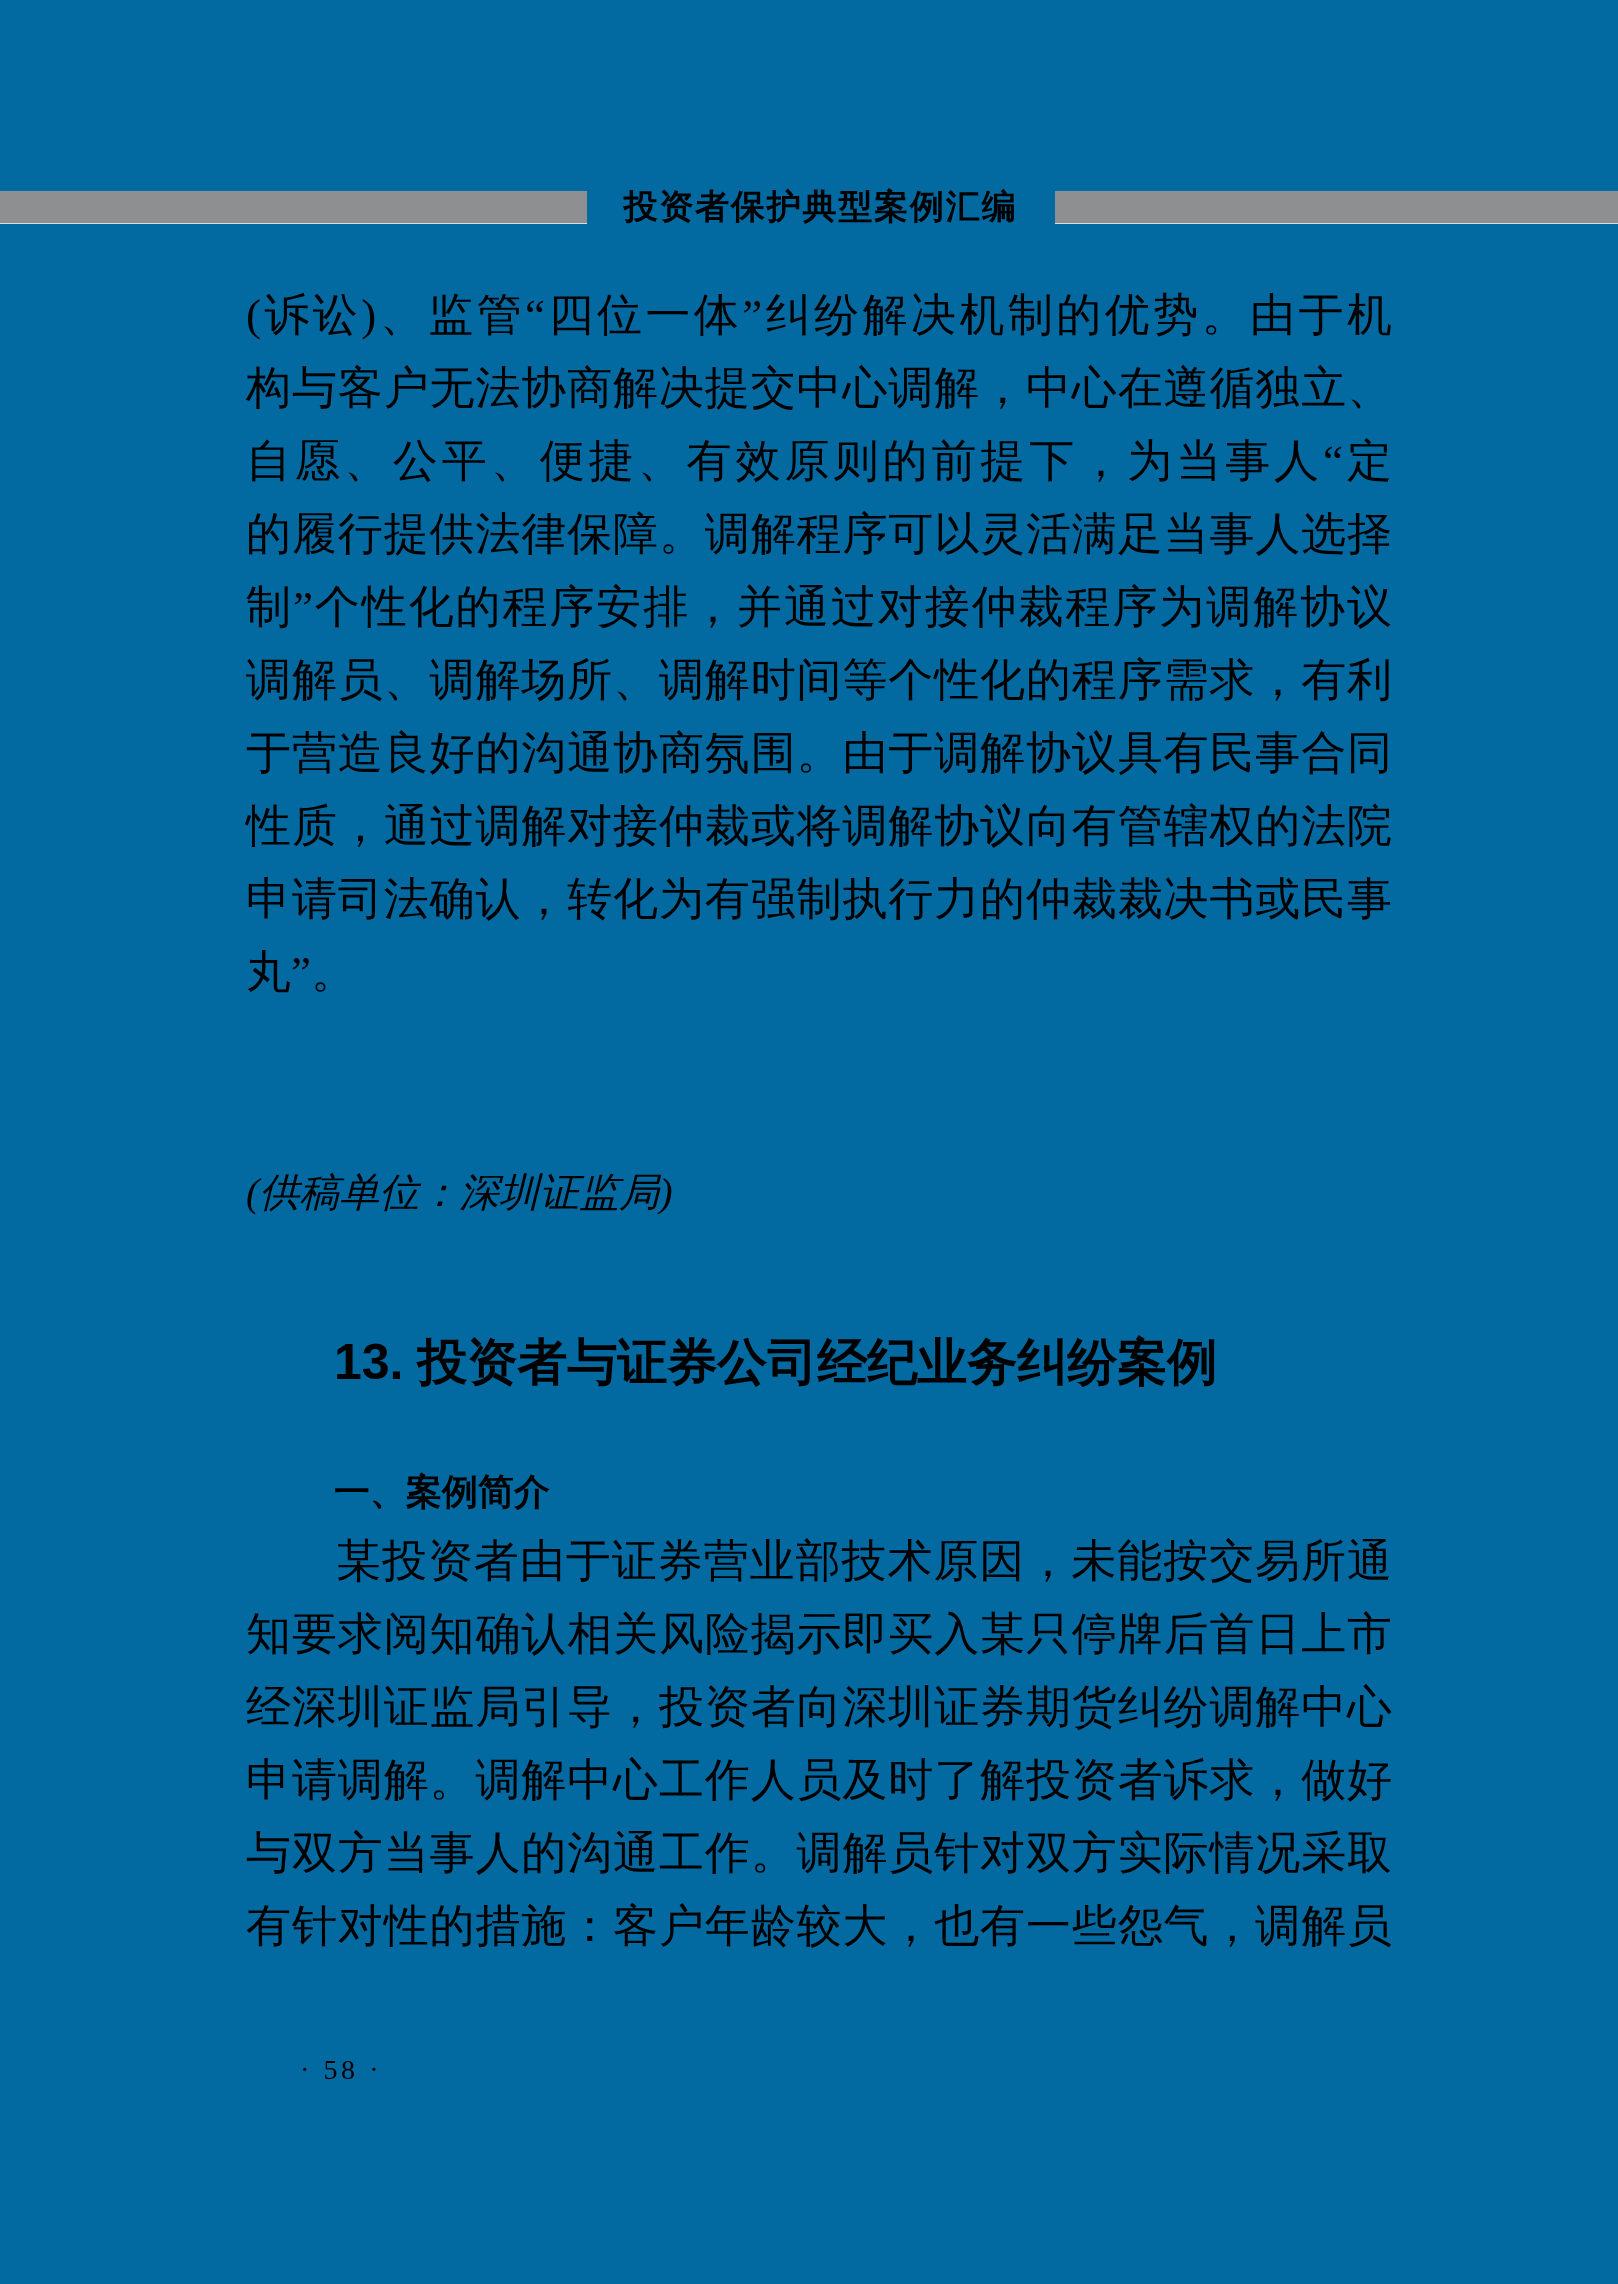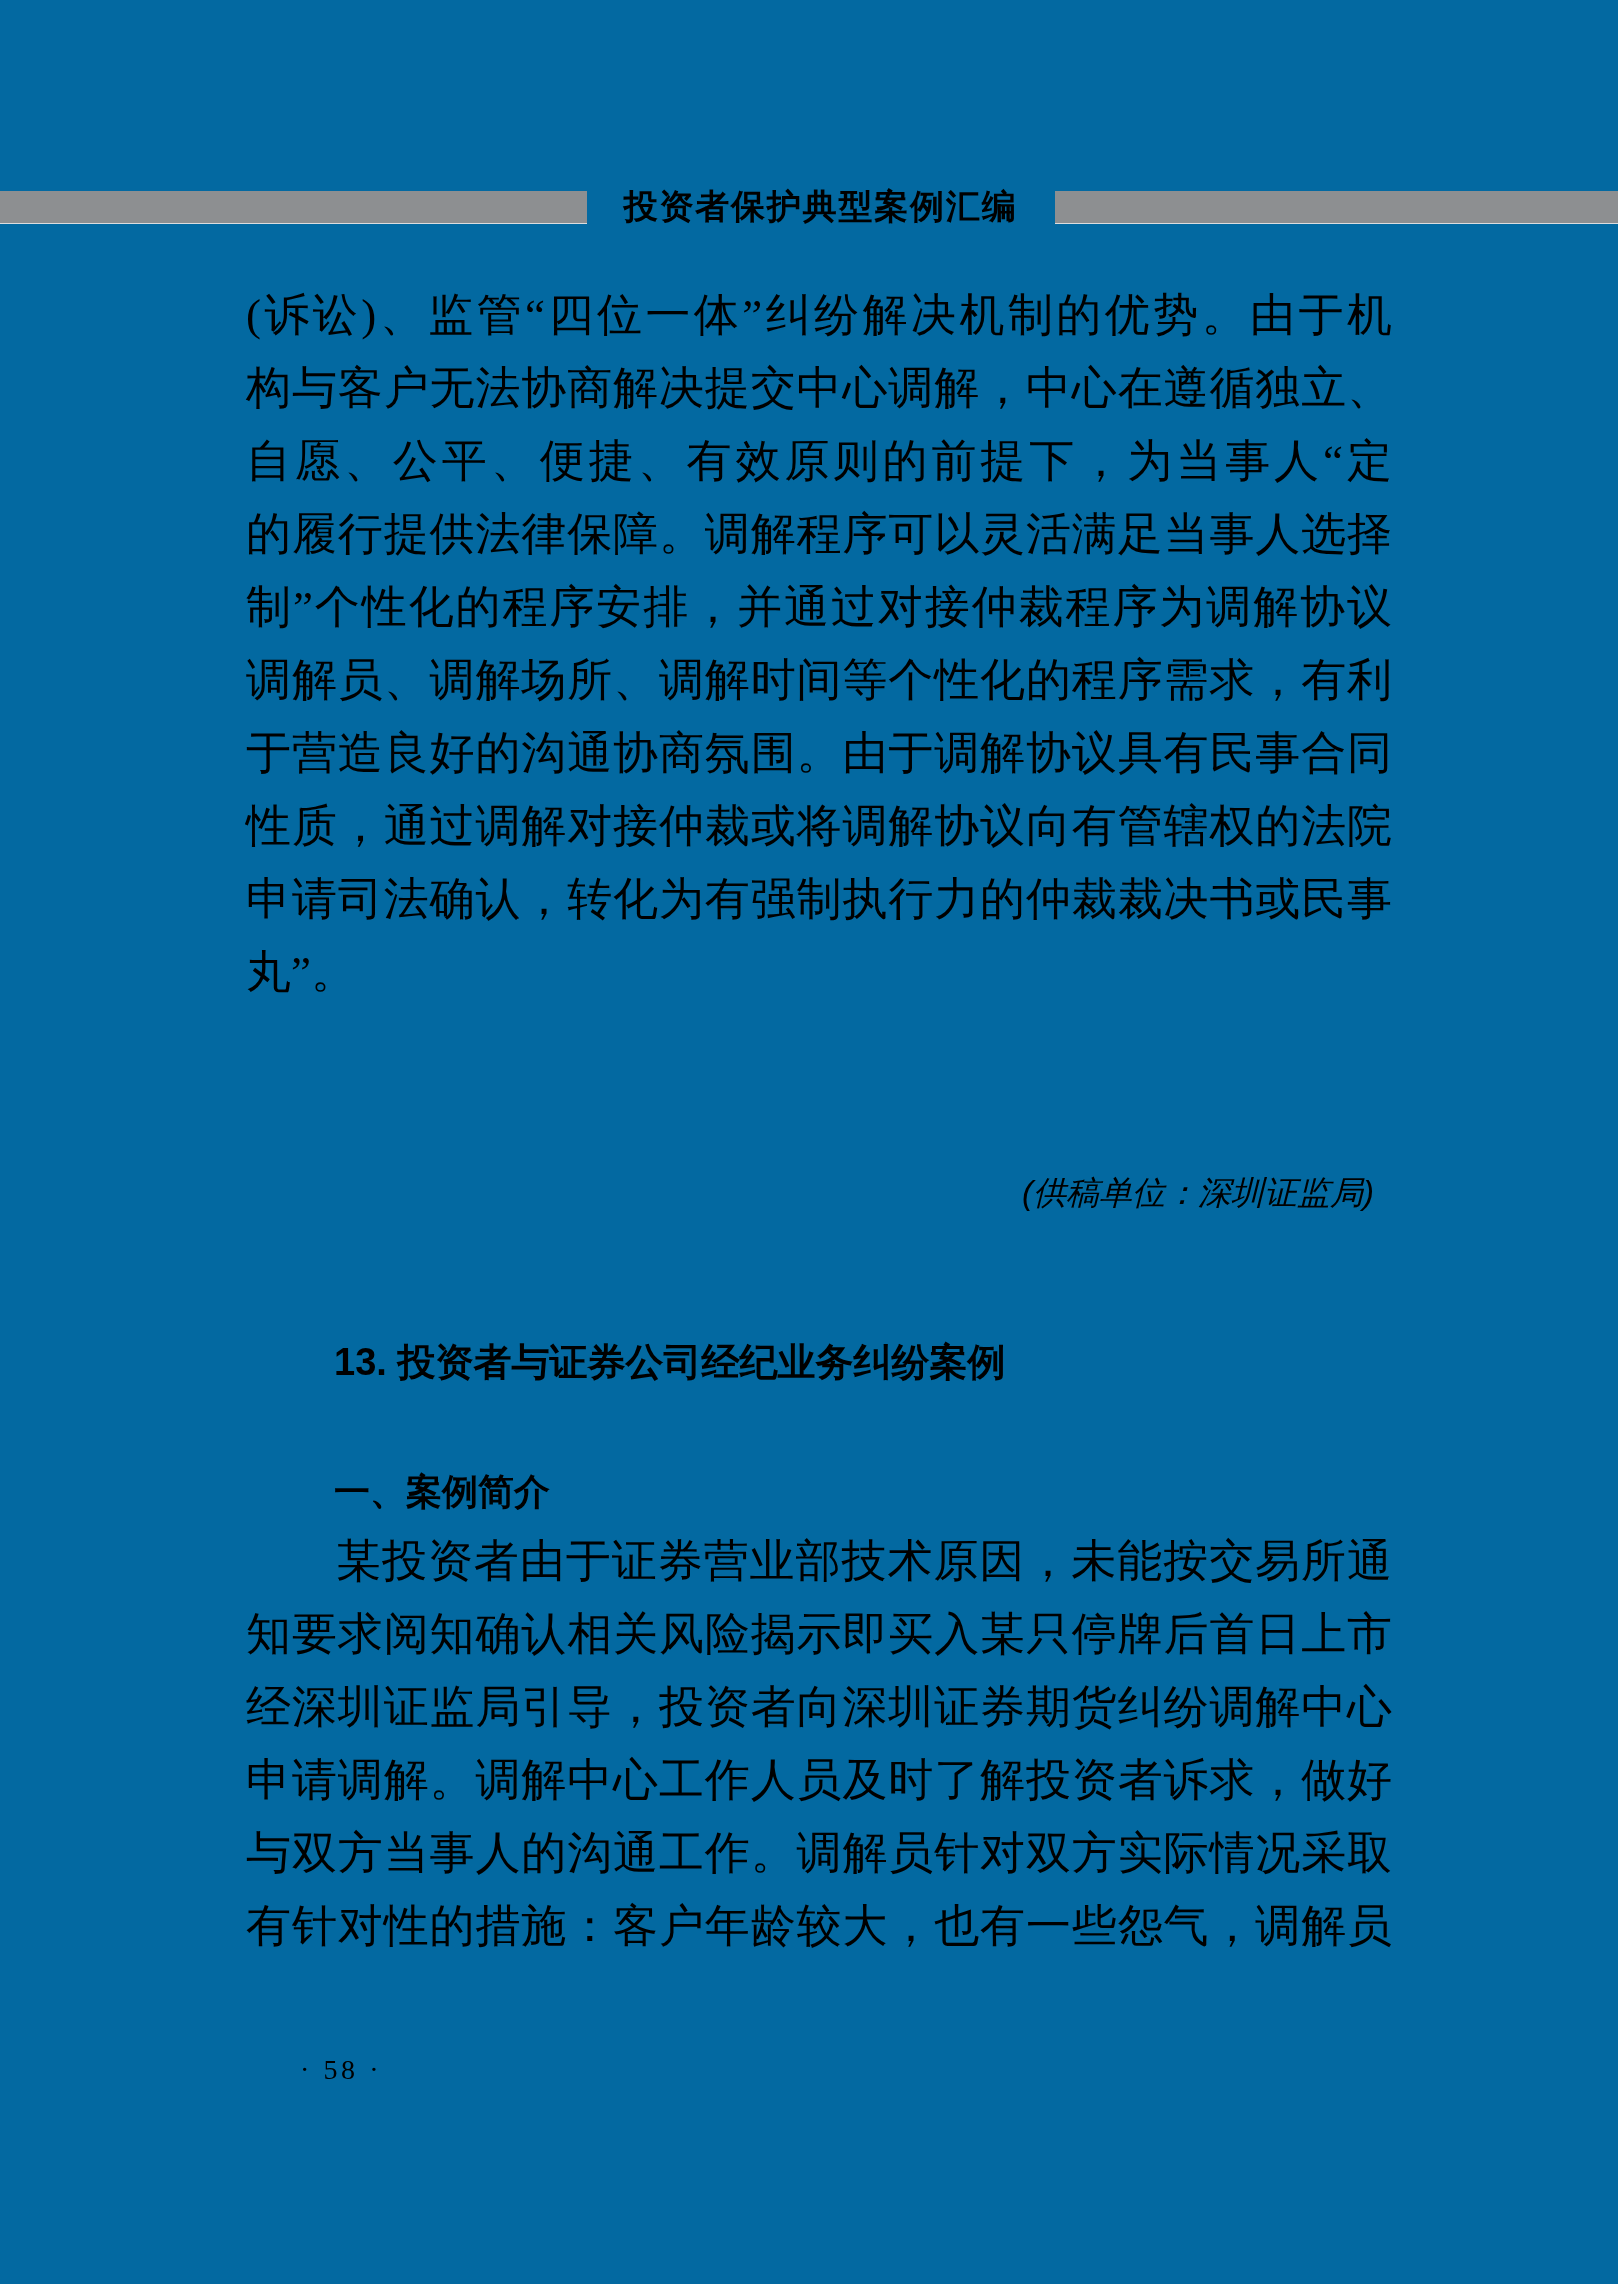--- a/index.html
+++ b/index.html
@@ -61,33 +61,33 @@
   .line.end { text-align: left; }
   .line.indent { padding-left: 90px; }
 
   #para1 { top: 279px; }
   #para2 { top: 1525px; }
 
   #attribution {
     top: 1156px;
     height: 73px;
     line-height: 73px;
-    font-size: 33px;
-    text-align: right;
+    font-size: 40px;
+    text-align: left;
     padding-right: 18px;
     box-sizing: border-box;
     font-style: italic;
-    font-family: Liberation Sans, sans-serif;
+    font-family: Liberation Serif, serif;
   }
 
   #section-heading {
     top: 1326px;
     height: 73px;
     line-height: 73px;
-    font-size: 38px;
+    font-size: 50px;
     font-weight: bold;
     font-family: "Liberation Sans", "DejaVu Sans", sans-serif;
     padding-left: 88px;
   }
   #subsection-heading {
     top: 1455px;
     height: 73px;
     line-height: 73px;
     font-size: 36px;
     font-weight: bold;

